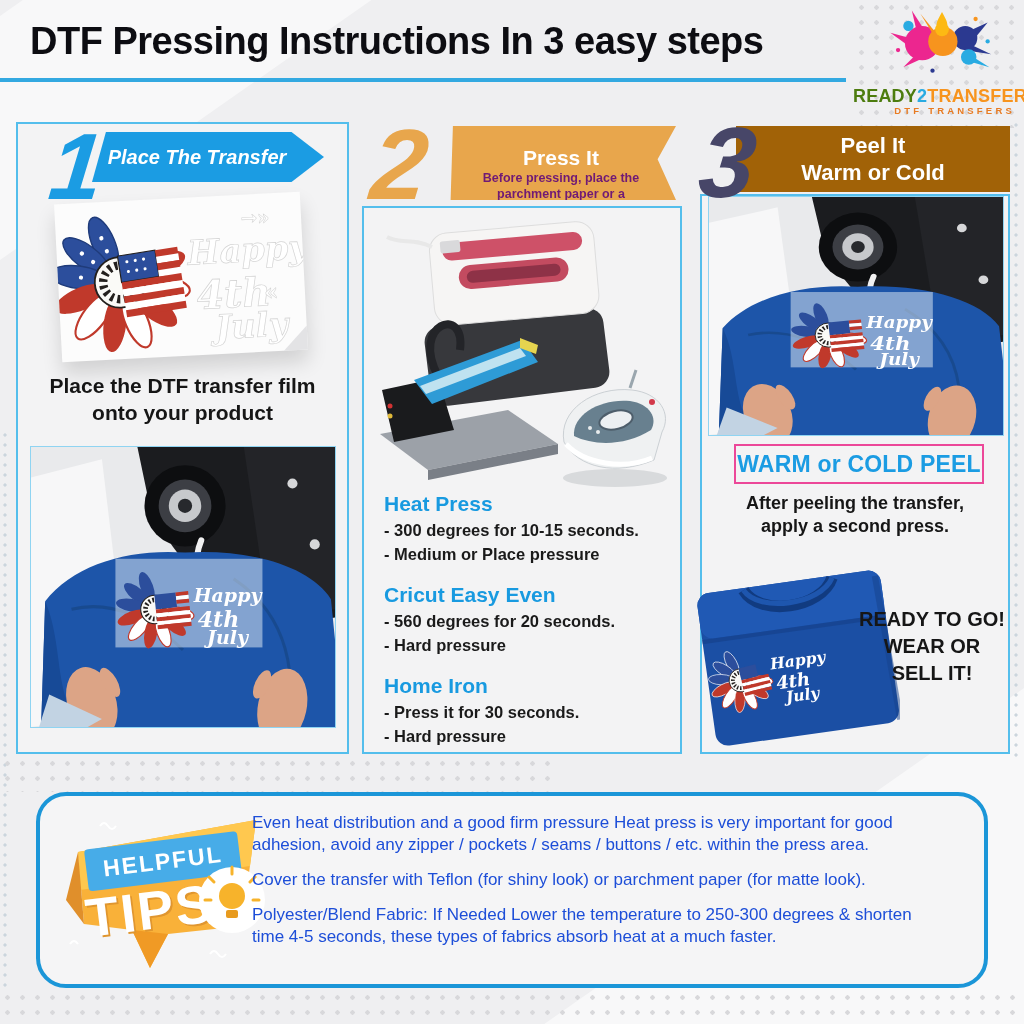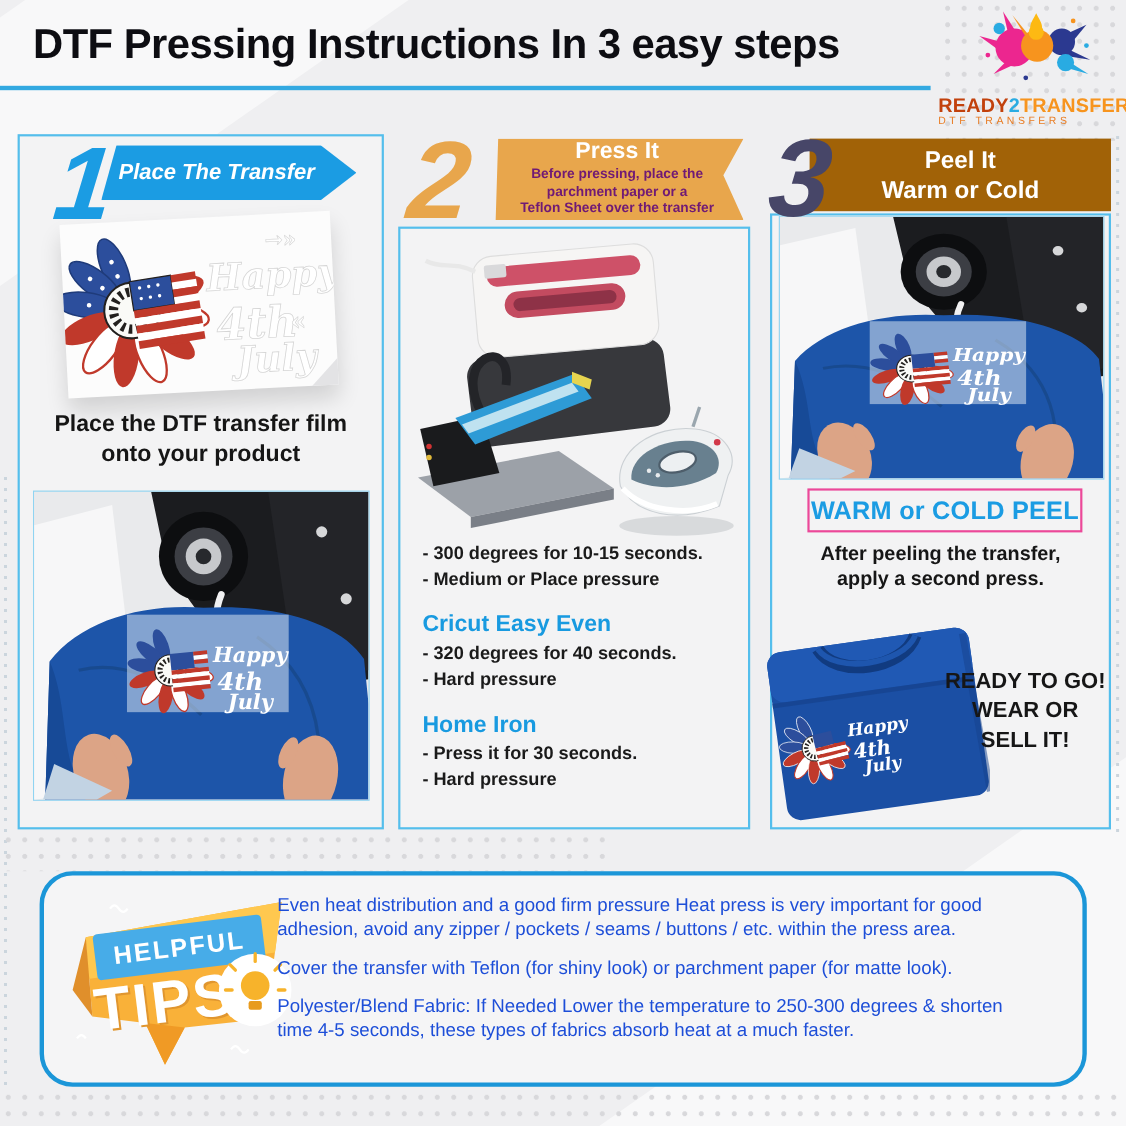--- a/index.html
+++ b/index.html
@@ -16,42 +16,42 @@
   .streak{position:absolute;background:rgba(255,255,255,.55);transform:rotate(-35deg);pointer-events:none;}
   .streak.s1{left:-140px;top:-60px;width:560px;height:200px;}
   .streak.s2{left:560px;top:780px;width:760px;height:300px;}
   .dots{position:absolute;background-image:radial-gradient(#D8D8DB 2px,transparent 2.4px);background-size:15px 15px;pointer-events:none;}
   .dots.small{background-image:radial-gradient(#CBD5DD 1.4px,transparent 1.8px);background-size:10px 10px;}
 
   
   .title{left:30px;top:20px;font-size:38px;font-weight:800;letter-spacing:-.5px;color:#0D0D12;}
   .underline{left:0;top:78px;width:846px;height:4px;background:#33A9E1;}
   .logo-line{left:853px;top:86px;width:162px;text-align:center;font-size:18px;font-weight:800;letter-spacing:.2px;}
-  .logo-line .w1{color:#c2410c;} .logo-line .w2{color:#29ABE2;} .logo-line .w3{color:#F7941E;}
-  .logo-sub{left:853px;top:105px;width:162px;text-align:left;font-size:9.5px;font-weight:400;letter-spacing:3.2px;color:#E87B22;}
+  .logo-line .w1{color:#4d7c0f;} .logo-line .w2{color:#29ABE2;} .logo-line .w3{color:#F7941E;}
+  .logo-sub{left:853px;top:105px;width:162px;text-align:right;font-size:9.5px;font-weight:700;letter-spacing:3.2px;color:#E87B22;}
 
   
   .panel{position:absolute;background:#F3F3F4;border:2px solid #54BEEC;box-sizing:border-box;}
   .panel1{left:16px;top:122px;width:333px;height:632px;}
   .panel2{left:362px;top:206px;width:320px;height:548px;}
   .panel3{left:700px;top:194px;width:310px;height:560px;}
 
   .stepnum{position:absolute;font-weight:800;font-style:italic;z-index:3;transform:skewX(-6deg);line-height:1;}
   .num1{left:50px;top:120px;font-size:94px;color:#1B9CE3;}
   .num2{left:372px;top:114px;font-size:100px;color:#E8A64C;}
   .num3{left:700px;top:112px;font-size:100px;color:#474668;}
 
   .ribbon1{left:92px;top:132px;width:232px;height:50px;background:#1B9CE3;z-index:2;
     clip-path:polygon(6% 0,86% 0,100% 50%,86% 100%,0 100%);
     display:flex;align-items:center;justify-content:center;}
   .ribbon1 span{color:#fff;font-weight:800;font-size:20px;padding-right:22px;font-style:italic;}
 
   .ribbon2{left:446px;top:126px;width:230px;height:74px;background:#E8A64C;z-index:2;
     clip-path:polygon(3% 0,100% 0,92% 45%,100% 100%,2% 100%);
-    text-align:center;padding-top:0;box-sizing:border-box;}
+    text-align:center;padding-top:20px;box-sizing:border-box;}
   .ribbon2 .t{color:#fff;font-weight:800;font-size:21px;line-height:1.1;}
   .ribbon2 .s{color:#701a75;font-weight:700;font-size:12.5px;line-height:1.25;margin-top:2px;text-align:center;}
 
   .banner3{left:736px;top:126px;width:274px;height:66px;background:#a16207;z-index:2;
     display:flex;align-items:center;justify-content:center;text-align:center;}
   .banner3 span{color:#fff;font-weight:800;font-size:22px;line-height:1.25;}
 
   .film{left:58px;top:198px;width:246px;height:158px;background:#FCFCFC;transform:rotate(-3deg);
     box-shadow:0 12px 20px rgba(0,0,0,.14);z-index:1;}
   .film::after{content:"";position:absolute;right:0;bottom:0;border-style:solid;border-width:0 0 24px 24px;
@@ -282,26 +282,27 @@
     <path d="M6,64 C24,84 64,90 92,78" stroke="#FFFFFF" stroke-width="5" fill="none"></path>
     <path d="M70,8 L76,-10" stroke="#9AA6AE" stroke-width="3"></path>
     <circle cx="92" cy="22" r="3" fill="#D2394A"></circle>
     <circle cx="30" cy="48" r="2" fill="#E8EBED"></circle>
       <circle cx="38" cy="52" r="2" fill="#E8EBED"></circle>
   </g>
 </svg>
 
 <div class="abs sections">
   <div class="sec">
+    <div class="h">Heat Press</div>
     <div class="l">- 300 degrees for 10-15 seconds.</div>
     <div class="l">- Medium or Place pressure</div>
   </div>
   <div class="sec">
     <div class="h">Cricut Easy Even</div>
-    <div class="l">- 320 degrees for 40 seconds.</div>
+    <div class="l">- 560 degrees for 20 seconds.</div>
     <div class="l">- Hard pressure</div>
   </div>
   <div class="sec">
     <div class="h">Home Iron</div>
     <div class="l">- Press it for 30 seconds.</div>
     <div class="l">- Hard pressure</div>
   </div>
 </div>
 
 <div class="panel panel3"></div>

